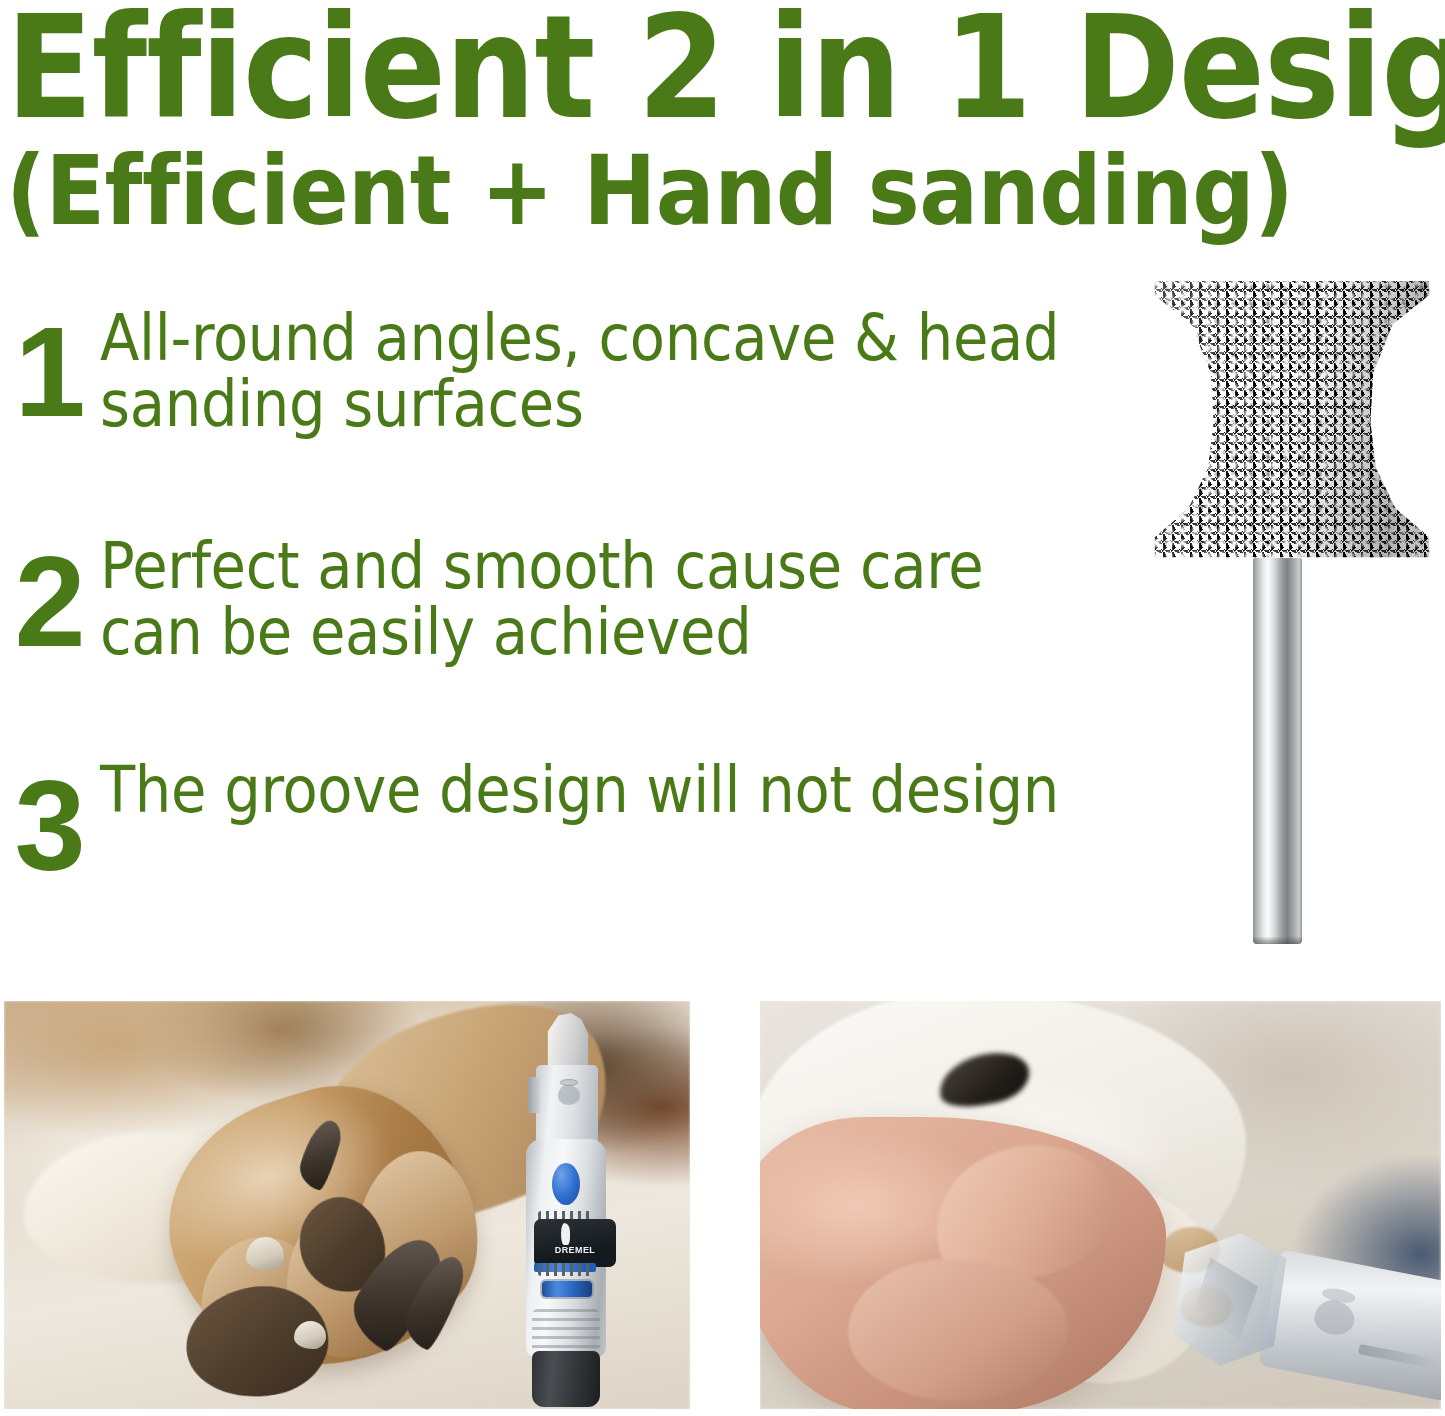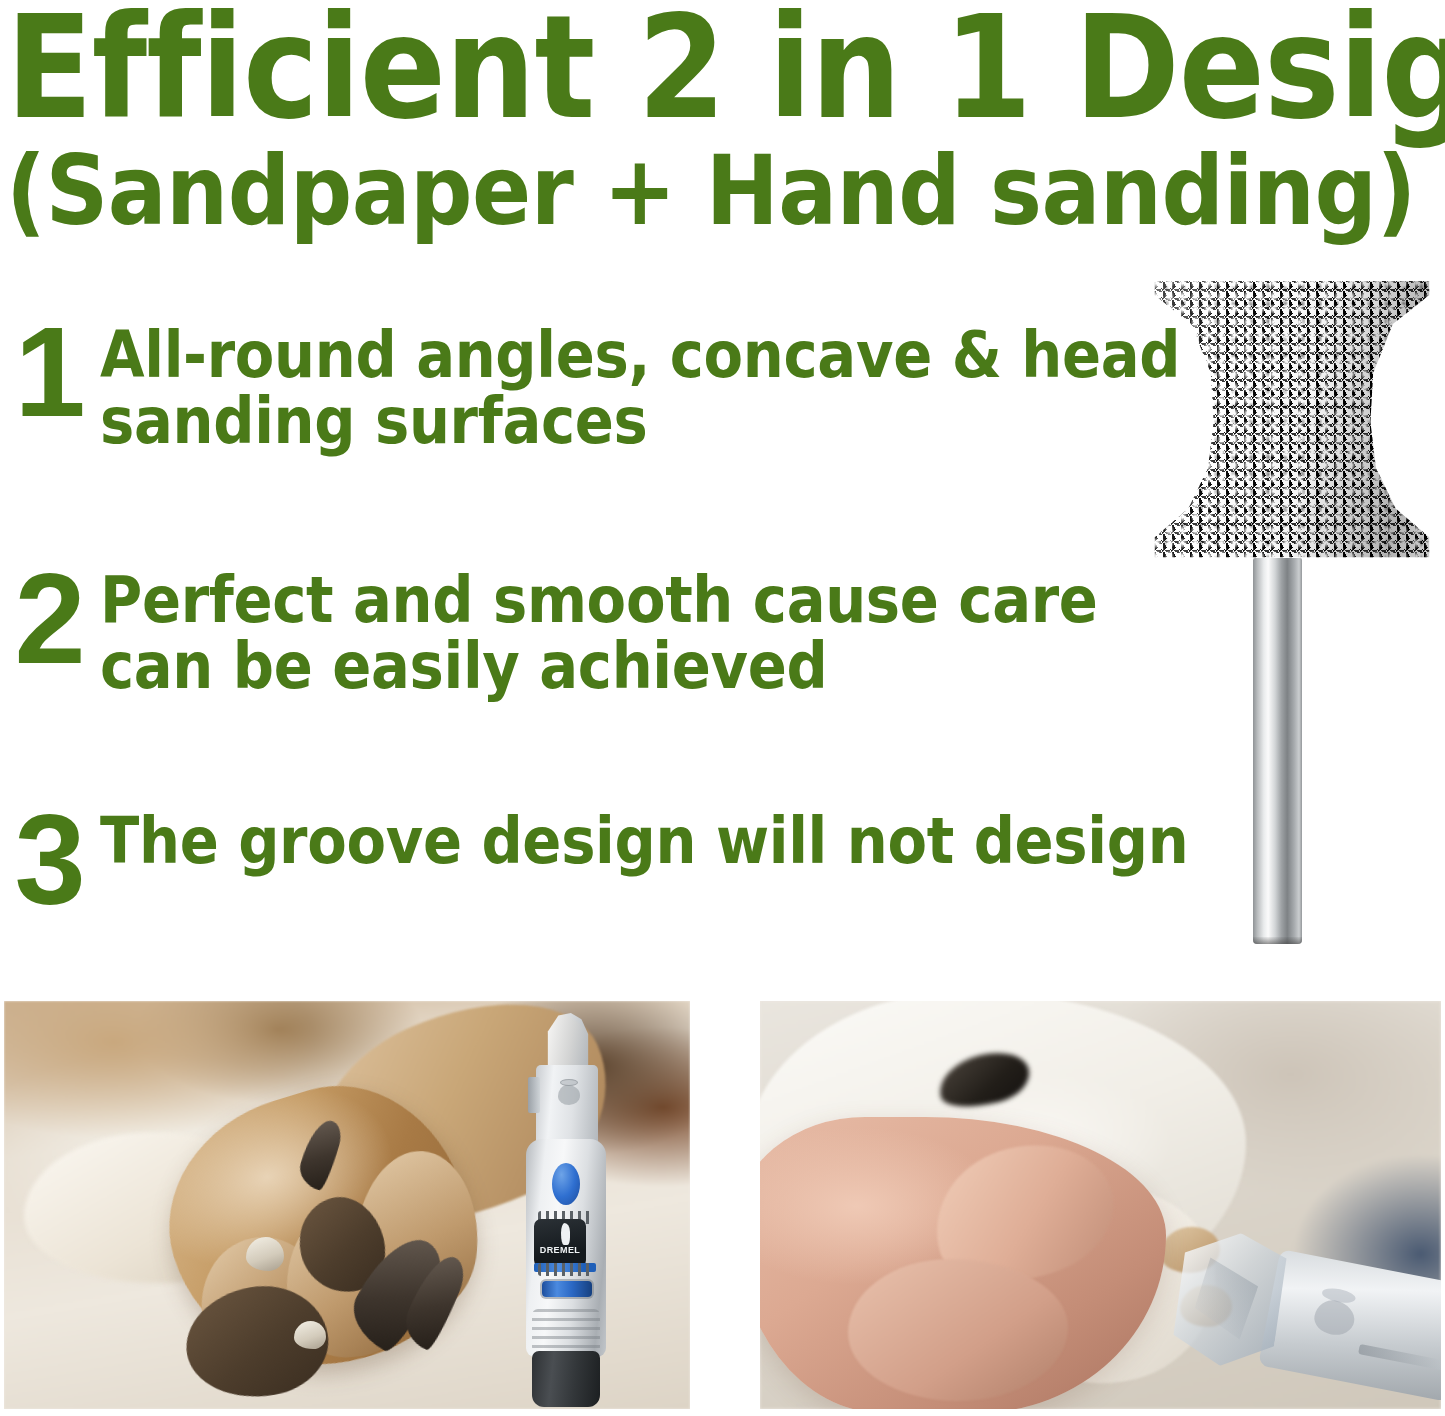--- a/index.html
+++ b/index.html
@@ -65,26 +65,25 @@
     text-align: center;
     color: #4a7a18;
     font-family: "Liberation Sans", sans-serif;
     font-weight: bold;
     font-size: 128px;
     line-height: 1;
   }
   .feature-text {
     color: #4a7a18;
     font-family: "Liberation Sans Narrow", "DejaVu Sans Condensed", "Liberation Sans", sans-serif;
-    font-weight: bold;
+    font-weight: normal;
     font-size: 64px;
     line-height: 1.03;
     padding-top: 10px;
     letter-spacing: -0.3px;
-    margin-top: 17px;
   }
   .feature-text span { display: block; white-space: nowrap; }
 
   #feature-1 { margin-bottom: 86px; }
   #feature-1 .feature-num { margin-top: 12px; }
   #feature-2 { margin-bottom: 82px; }
   #feature-2 .feature-num { margin-top: 14px; }
   #feature-3 .feature-num { margin-top: 14px; }
 
   
@@ -279,21 +278,21 @@
     background: radial-gradient(ellipse at 34% 28%, #6ea4e8 0%, #2f6fd0 52%, #1d4c9c 100%);
   }
   .tool-l .t-vent-a, .tool-l .t-vent-b {
     position: absolute; left: 20px; width: 56px; height: 13px;
     background: repeating-linear-gradient(90deg, #5b6166 0 3px, rgba(255,255,255,0) 3px 8px);
     border-radius: 3px;
   }
   .tool-l .t-vent-a { top: 198px; }
   .tool-l .t-vent-b { top: 250px; }
   .tool-l .t-label {
-    position: absolute; left: 16px; top: 206px; width: 52px; height: 48px;
+    position: absolute; left: 16px; top: 206px; width: 82px; height: 48px;
     border-radius: 7px;
     background: linear-gradient(170deg, #2b3136 0%, #14191d 70%);
   }
   .tool-l .t-label::before {
     content: ""; position: absolute; left: 27px; top: 4px; width: 9px; height: 22px;
     border-radius: 40% 60% 28% 30% / 46% 40% 34% 54%;
     background: #eef1f3;
   }
   .tool-l .t-brand {
     position: absolute; left: 0; right: 0; bottom: 12px;
@@ -442,21 +441,21 @@
     pointer-events: none;
   }
 </style>
 </head>
 <body>
 
 <div id="page">
 
   <div class="headline">Efficient 2 in 1 Design</div>
 
-  <div class="subhead">(Sandpaper + Hand sanding)</div>
+  <div class="subhead">(Efficient + Hand sanding)</div>
 
   <div class="features">
 
     <div class="feature-row" id="feature-1">
       <div class="feature-num">1</div>
       <div class="feature-text">
         <span>All-round angles, concave &amp; head</span>
         <span>sanding surfaces</span>
       </div>
     </div>

